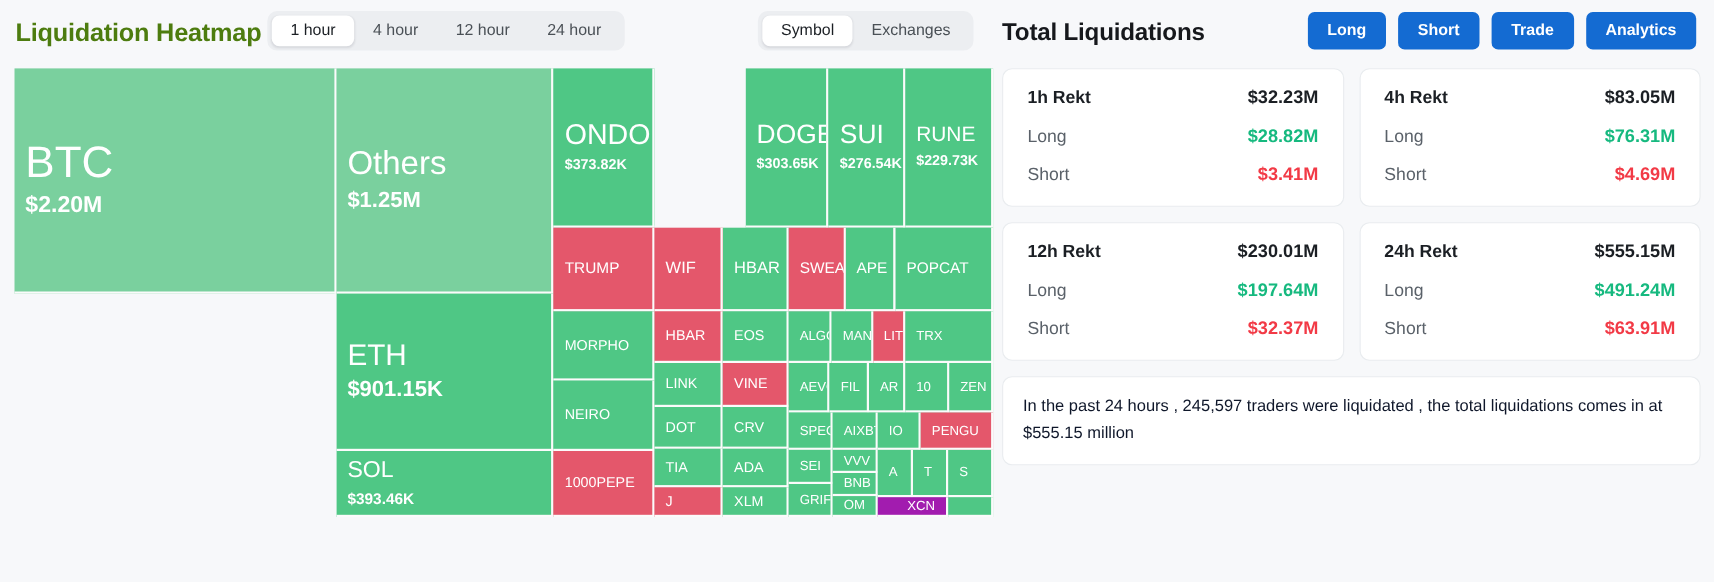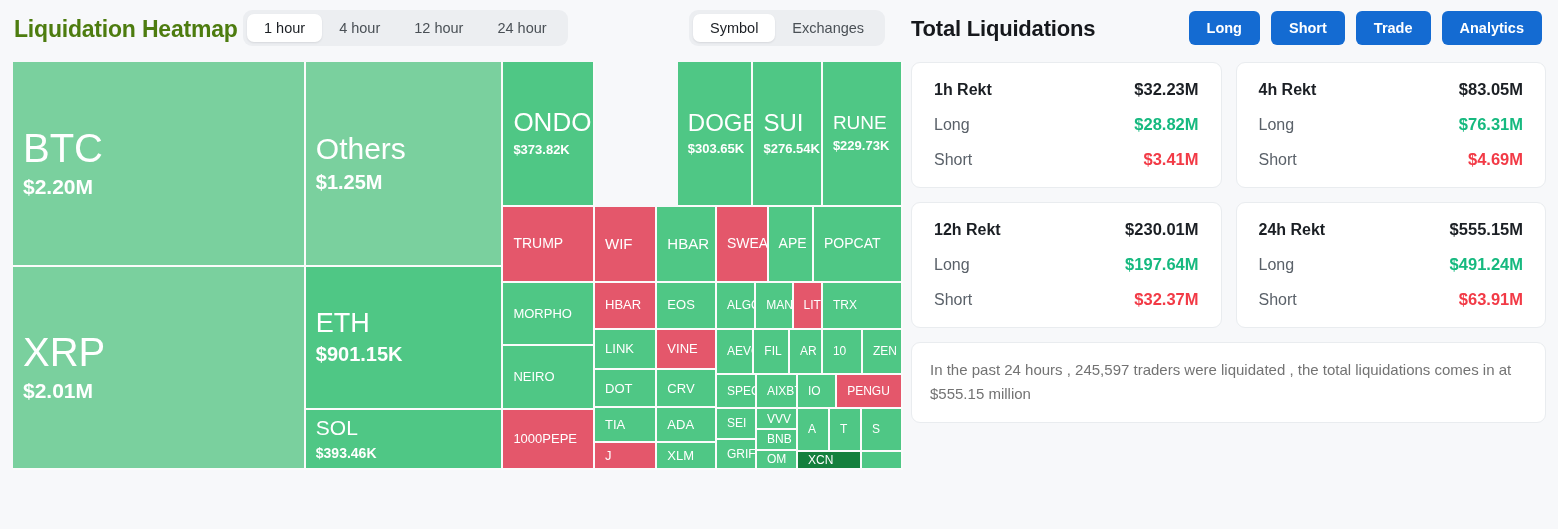--- a/index.html
+++ b/index.html
@@ -52,21 +52,21 @@
   .tile {
     position: absolute; overflow: hidden; color: #fff;
     border-right: 2px solid #fbfbfb; border-bottom: 2px solid #fbfbfb;
     display: flex; flex-direction: column; justify-content: center;
     padding: 0 10px;
   }
   .tile .sym { line-height: 1.05; white-space: nowrap; font-weight: 400; }
   .tile .val { line-height: 1.15; white-space: nowrap; margin-top: 6px; font-weight: 600; }
   .g-light { background: #7ad09e; }
   .g-mid   { background: #4fc785; }
-  .g-dark  { background: #15803d; }
+  .g-dark  { background: #a21caf; align-items: flex-end; }
   .r-main  { background: #e4576b; }
 
   
   .cards { position: absolute; left: 911px; top: 62px; width: 635px; }
   .card-grid { display: grid; grid-template-columns: 1fr 1fr; gap: 14px; }
   .card {
     background: #fff; border: 1px solid #e9ecef; border-radius: 9px;
     padding: 17px 22px 18px 22px;
   }
   .row { display: flex; justify-content: space-between; align-items: baseline; }
@@ -75,21 +75,21 @@
   .row.head .k { font-weight: 700; color: #1b1f24; }
   .row.head .v { font-size: 16.5px; font-weight: 700; color: #1b1f24; }
   .row .v { font-size: 16.5px; font-weight: 700; }
   .v.long  { color: #16b97f; }
   .v.short { color: #f23a46; }
 
   .summary {
     margin-top: 14px; background: #fff; border: 1px solid #e9ecef;
     border-radius: 9px; padding: 15px 18px 16px 18px;
   }
-  .summary p { font-size: 15px; line-height: 1.6; color: #737373; }
+  .summary p { font-size: 15px; line-height: 1.6; color: #0f172a; }
 </style>
 </head>
 <body>
 
 <div id="app">
 
   <div class="topbar">
     <div class="page-title">Liquidation Heatmap</div>
 
     <div class="seg seg-tf" id="seg-timeframe">
@@ -110,24 +110,20 @@
         <button class="blue-btn">Trade</button>
         <button class="blue-btn">Analytics</button>
       </div>
   </div>
 
   <div class="treemap" id="treemap">
       <div class="tile g-light" style="left: 0%; top: 0%; width: 32.9%; height: 50.2%;">
         <div class="sym" style="font-size: 40px;">BTC</div>
         <div class="val" style="font-size: 21px;">$2.20M</div>
       </div>
-      <div class="tile g-light" style="left: 0%; top: 50.2%; width: 32.9%; height: 49.8%;">
-        <div class="sym" style="font-size: 40px;">XRP</div>
-        <div class="val" style="font-size: 21px;">$2.01M</div>
-      </div>
       <div class="tile g-light" style="left: 32.9%; top: 0%; width: 22.2%; height: 50.2%;">
         <div class="sym" style="font-size: 30px;">Others</div>
         <div class="val" style="font-size: 20px;">$1.25M</div>
       </div>
       <div class="tile g-mid" style="left: 32.9%; top: 50.2%; width: 22.2%; height: 35%;">
         <div class="sym" style="font-size: 27px;">ETH</div>
         <div class="val" style="font-size: 20px;">$901.15K</div>
       </div>
       <div class="tile g-mid" style="left: 32.9%; top: 85.2%; width: 22.2%; height: 14.8%;">
         <div class="sym" style="font-size: 21px;">SOL</div>

